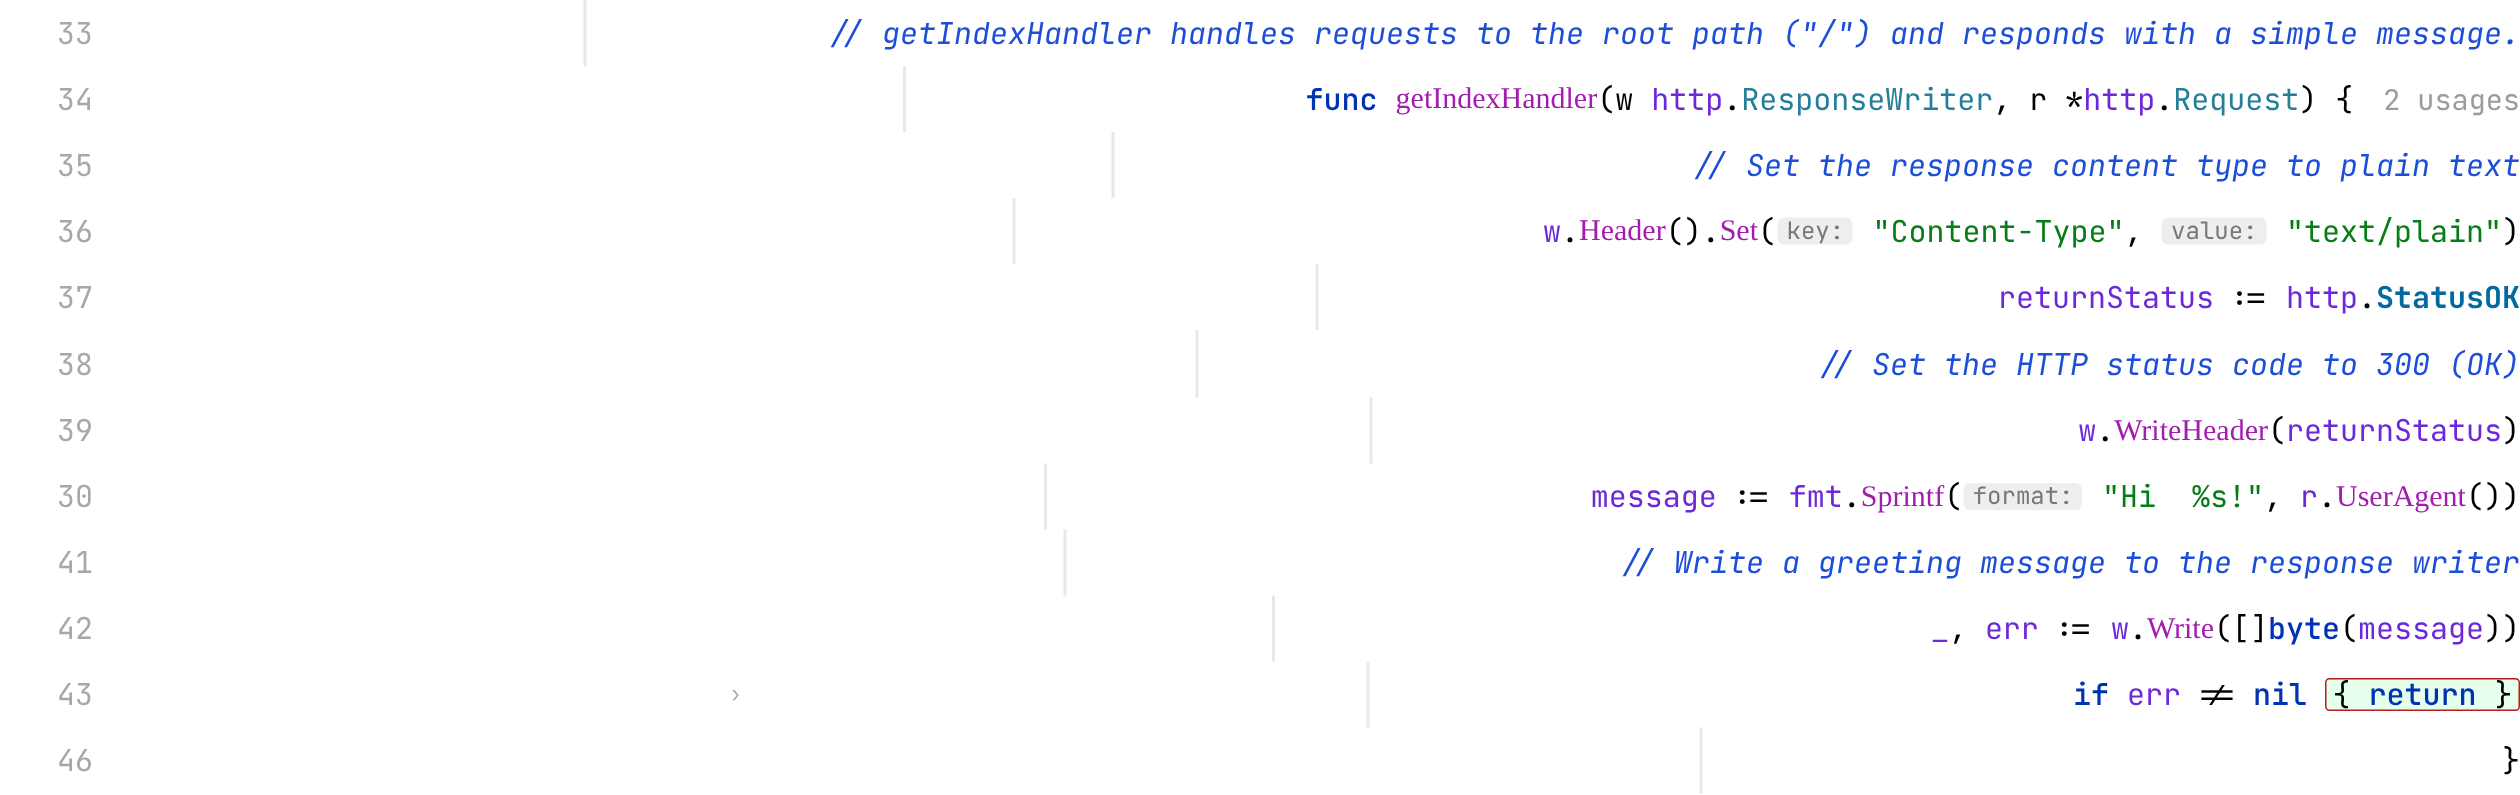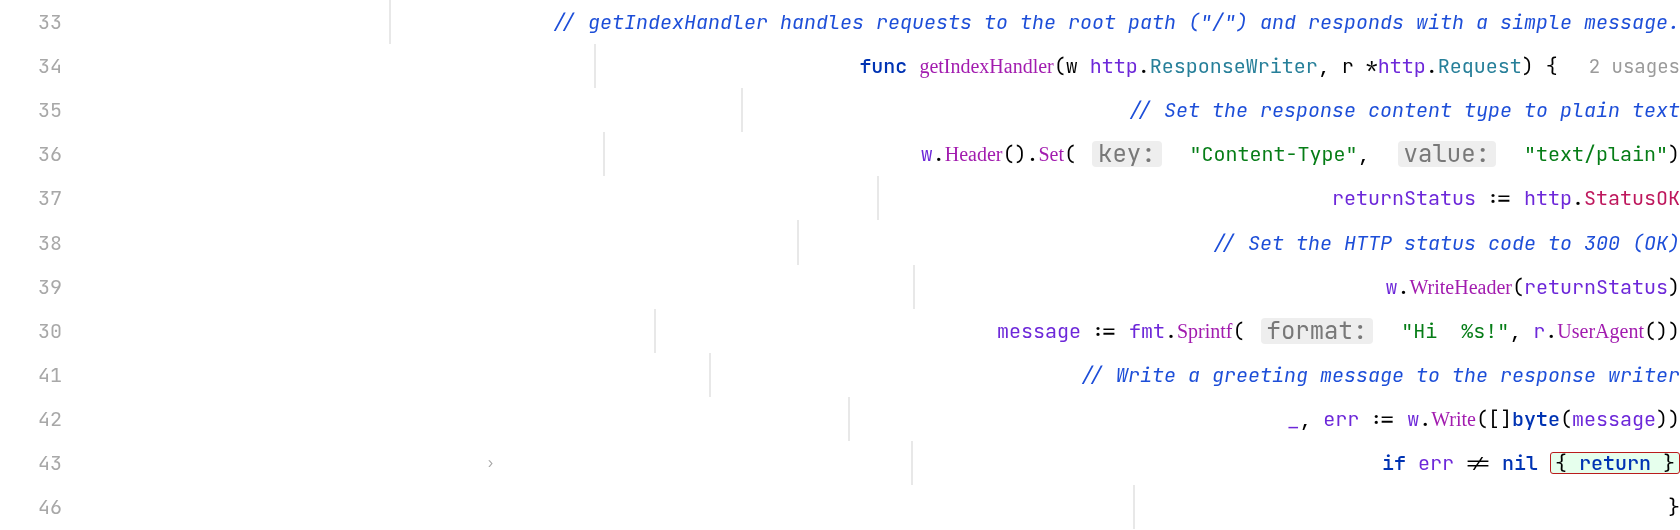--- a/index.html
+++ b/index.html
@@ -53,35 +53,35 @@
     align-items: center;
   }
   .comment { color: #1d4ed8; font-style: italic; }
   .keyword { color: #0033B3; font-weight: 500; }
   .funcname { color: #a21caf; font-family: Liberation Serif, serif; }
   .typename { color: #267F99; }
   .param { color: #000000; }
   .ident { color: #6d28d9; }
   .str { color: #067D17; }
   .op { color: #000000; }
-  .field { color: #be185d; }
+  .field { color: #0369a1; font-weight: bold; }
   .hint {
     background: #eeeeee;
     color: #787878;
     border-radius: 4px;
     padding: 1px 6px;
     font-style: normal;
-    font-size: 24px;
-    margin: 0 16px;
+    font-size: 16px;
+    margin: 0 1px;
   }
   .usages {
     color: #9b9b9b;
     font-style: normal;
     font-size: 19px;
-    margin-left: 31px;
+    margin-left: 20px;
   }
   .folded {
     background: #e6ffed;
     border: 1px solid #b91c1c;
     border-radius: 3px;
     padding: 0 4px;
     color: #000;
   }
   .chevron {
     font-size: 14px;

